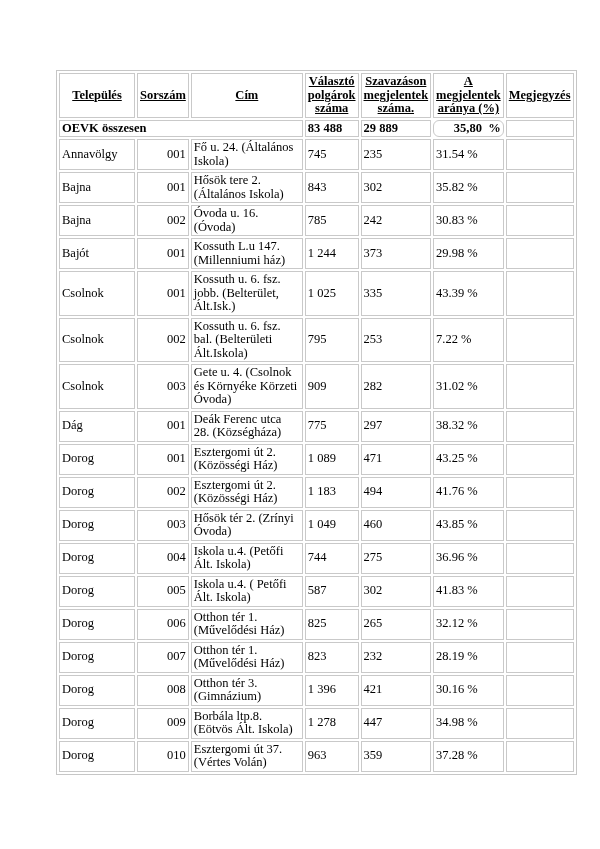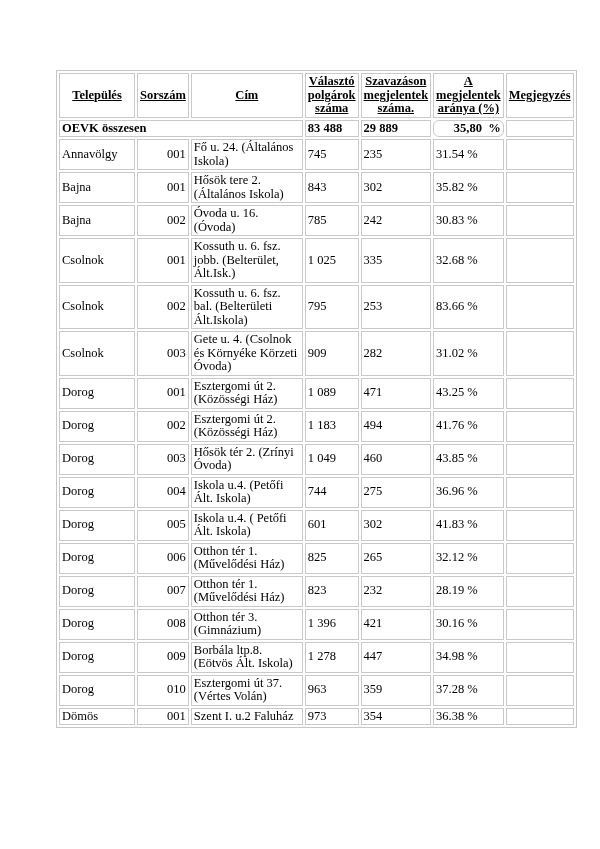--- a/index.html
+++ b/index.html
@@ -98,47 +98,65 @@
         <tr>
           <td class="c-telepules">Bajna</td>
           <td class="c-sorszam">002</td>
           <td class="c-cim">Óvoda u. 16. (Óvoda)</td>
           <td class="c-valaszto">785</td>
           <td class="c-szavazason">242</td>
           <td class="c-arany">30.83 %</td>
           <td class="c-megjegyzes"></td>
         </tr>
         <tr>
+          <td class="c-telepules">Bajót</td>
+          <td class="c-sorszam">001</td>
+          <td class="c-cim">Kossuth L.u 147. (Millenniumi ház)</td>
+          <td class="c-valaszto">1 244</td>
+          <td class="c-szavazason">373</td>
+          <td class="c-arany">29.98 %</td>
+          <td class="c-megjegyzes"></td>
+        </tr>
+        <tr>
           <td class="c-telepules">Csolnok</td>
           <td class="c-sorszam">001</td>
           <td class="c-cim">Kossuth u. 6. fsz. jobb. (Belterület, Ált.Isk.)</td>
           <td class="c-valaszto">1 025</td>
           <td class="c-szavazason">335</td>
-          <td class="c-arany">32.68 %</td>
+          <td class="c-arany">43.39 %</td>
           <td class="c-megjegyzes"></td>
         </tr>
         <tr>
           <td class="c-telepules">Csolnok</td>
           <td class="c-sorszam">002</td>
           <td class="c-cim">Kossuth u. 6. fsz. bal. (Belterületi Ált.Iskola)</td>
           <td class="c-valaszto">795</td>
           <td class="c-szavazason">253</td>
-          <td class="c-arany">83.66 %</td>
+          <td class="c-arany">7.22 %</td>
           <td class="c-megjegyzes"></td>
         </tr>
         <tr>
           <td class="c-telepules">Csolnok</td>
           <td class="c-sorszam">003</td>
           <td class="c-cim">Gete u. 4. (Csolnok és Környéke Körzeti Óvoda)</td>
           <td class="c-valaszto">909</td>
           <td class="c-szavazason">282</td>
           <td class="c-arany">31.02 %</td>
           <td class="c-megjegyzes"></td>
         </tr>
         <tr>
+          <td class="c-telepules">Dág</td>
+          <td class="c-sorszam">001</td>
+          <td class="c-cim">Deák Ferenc utca 28. (Községháza)</td>
+          <td class="c-valaszto">775</td>
+          <td class="c-szavazason">297</td>
+          <td class="c-arany">38.32 %</td>
+          <td class="c-megjegyzes"></td>
+        </tr>
+        <tr>
           <td class="c-telepules">Dorog</td>
           <td class="c-sorszam">001</td>
           <td class="c-cim">Esztergomi út 2. (Közösségi Ház)</td>
           <td class="c-valaszto">1 089</td>
           <td class="c-szavazason">471</td>
           <td class="c-arany">43.25 %</td>
           <td class="c-megjegyzes"></td>
         </tr>
         <tr>
           <td class="c-telepules">Dorog</td>
@@ -164,21 +182,21 @@
           <td class="c-cim">Iskola u.4. (Petőfi Ált. Iskola)</td>
           <td class="c-valaszto">744</td>
           <td class="c-szavazason">275</td>
           <td class="c-arany">36.96 %</td>
           <td class="c-megjegyzes"></td>
         </tr>
         <tr>
           <td class="c-telepules">Dorog</td>
           <td class="c-sorszam">005</td>
           <td class="c-cim">Iskola u.4. ( Petőfi Ált. Iskola)</td>
-          <td class="c-valaszto">601</td>
+          <td class="c-valaszto">587</td>
           <td class="c-szavazason">302</td>
           <td class="c-arany">41.83 %</td>
           <td class="c-megjegyzes"></td>
         </tr>
         <tr>
           <td class="c-telepules">Dorog</td>
           <td class="c-sorszam">006</td>
           <td class="c-cim">Otthon tér 1. (Művelődési Ház)</td>
           <td class="c-valaszto">825</td>
           <td class="c-szavazason">265</td>
@@ -214,24 +232,15 @@
         </tr>
         <tr>
           <td class="c-telepules">Dorog</td>
           <td class="c-sorszam">010</td>
           <td class="c-cim">Esztergomi út 37. (Vértes Volán)</td>
           <td class="c-valaszto">963</td>
           <td class="c-szavazason">359</td>
           <td class="c-arany">37.28 %</td>
           <td class="c-megjegyzes"></td>
         </tr>
-        <tr>
-          <td class="c-telepules">Dömös</td>
-          <td class="c-sorszam">001</td>
-          <td class="c-cim">Szent I. u.2 Faluház</td>
-          <td class="c-valaszto">973</td>
-          <td class="c-szavazason">354</td>
-          <td class="c-arany">36.38 %</td>
-          <td class="c-megjegyzes"></td>
-        </tr>
       </tbody>
   </table>
 </div>
 
 </body></html>

